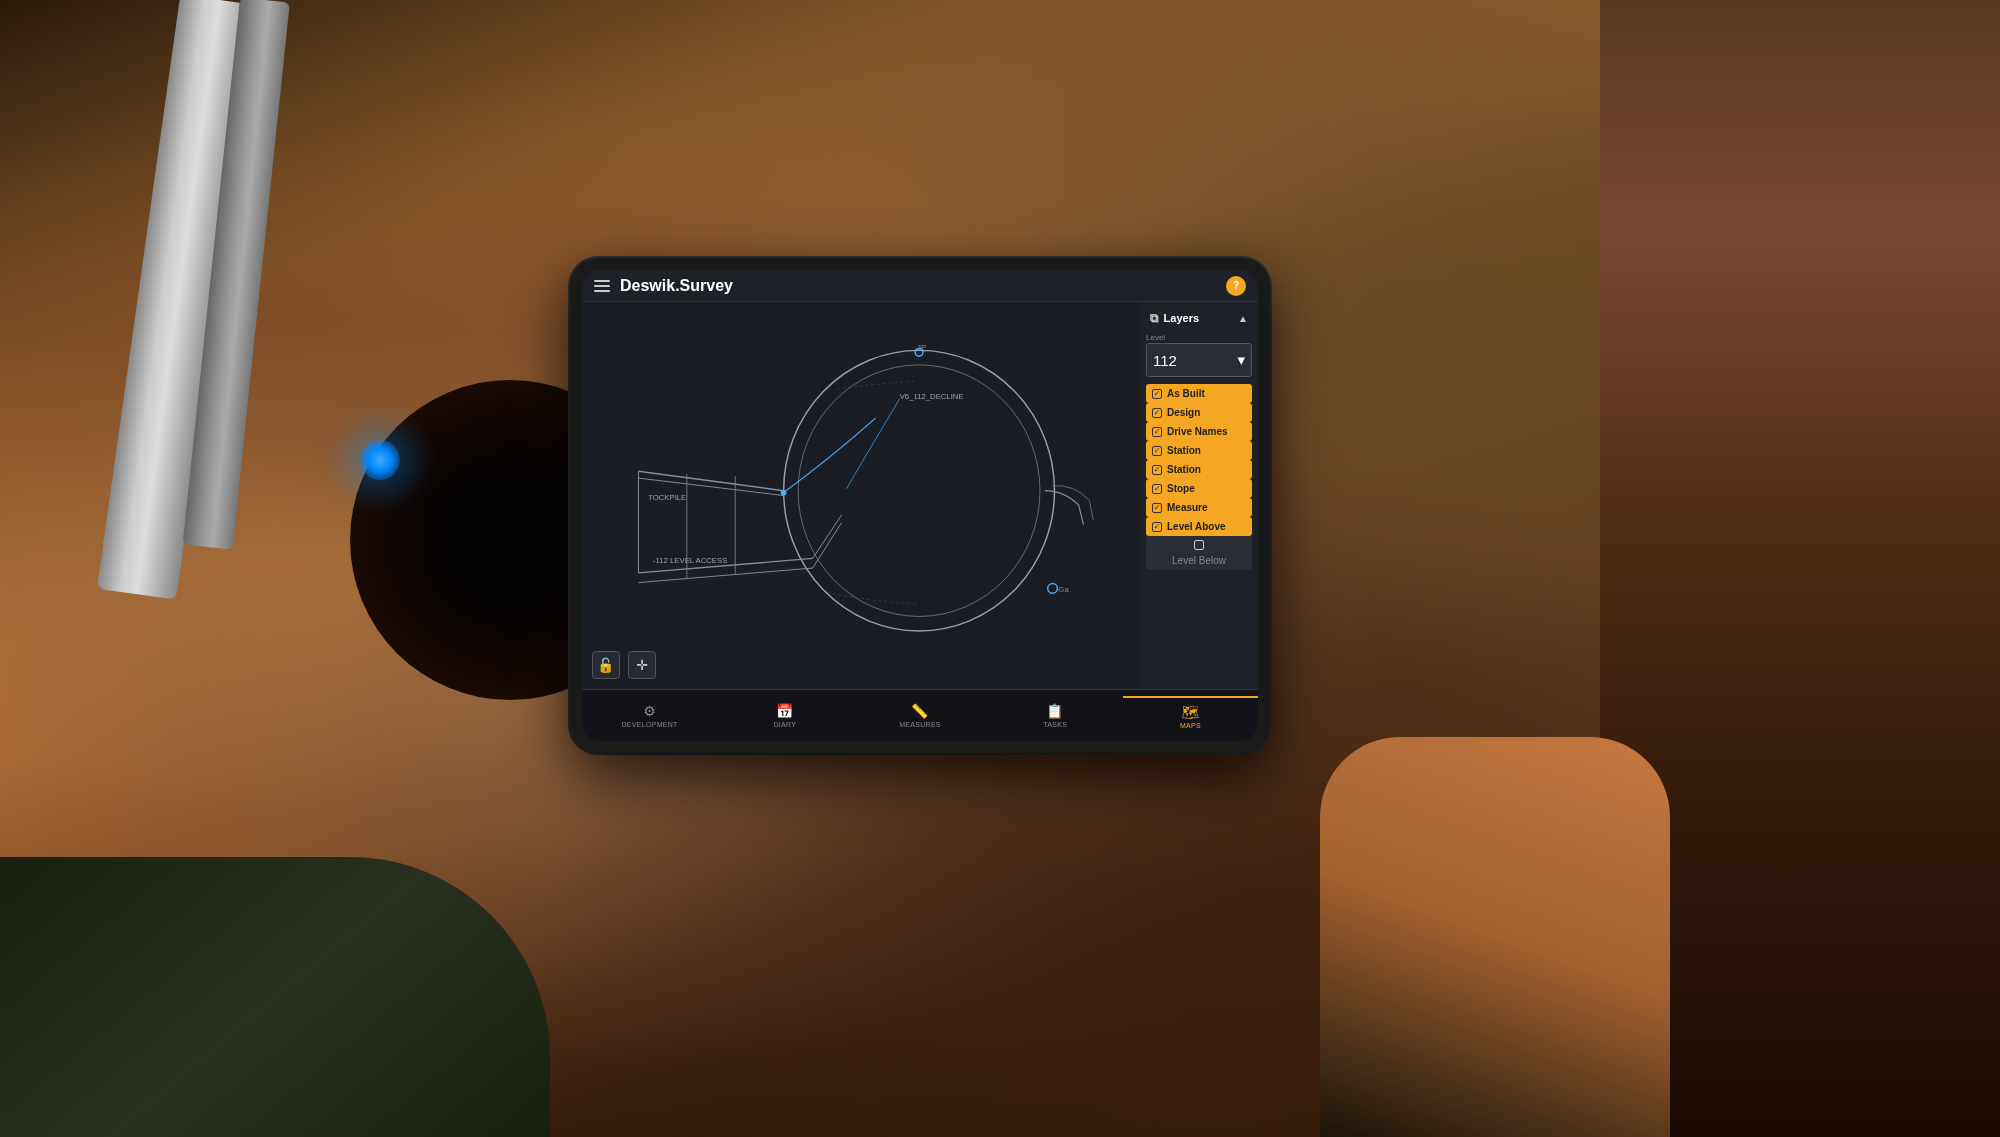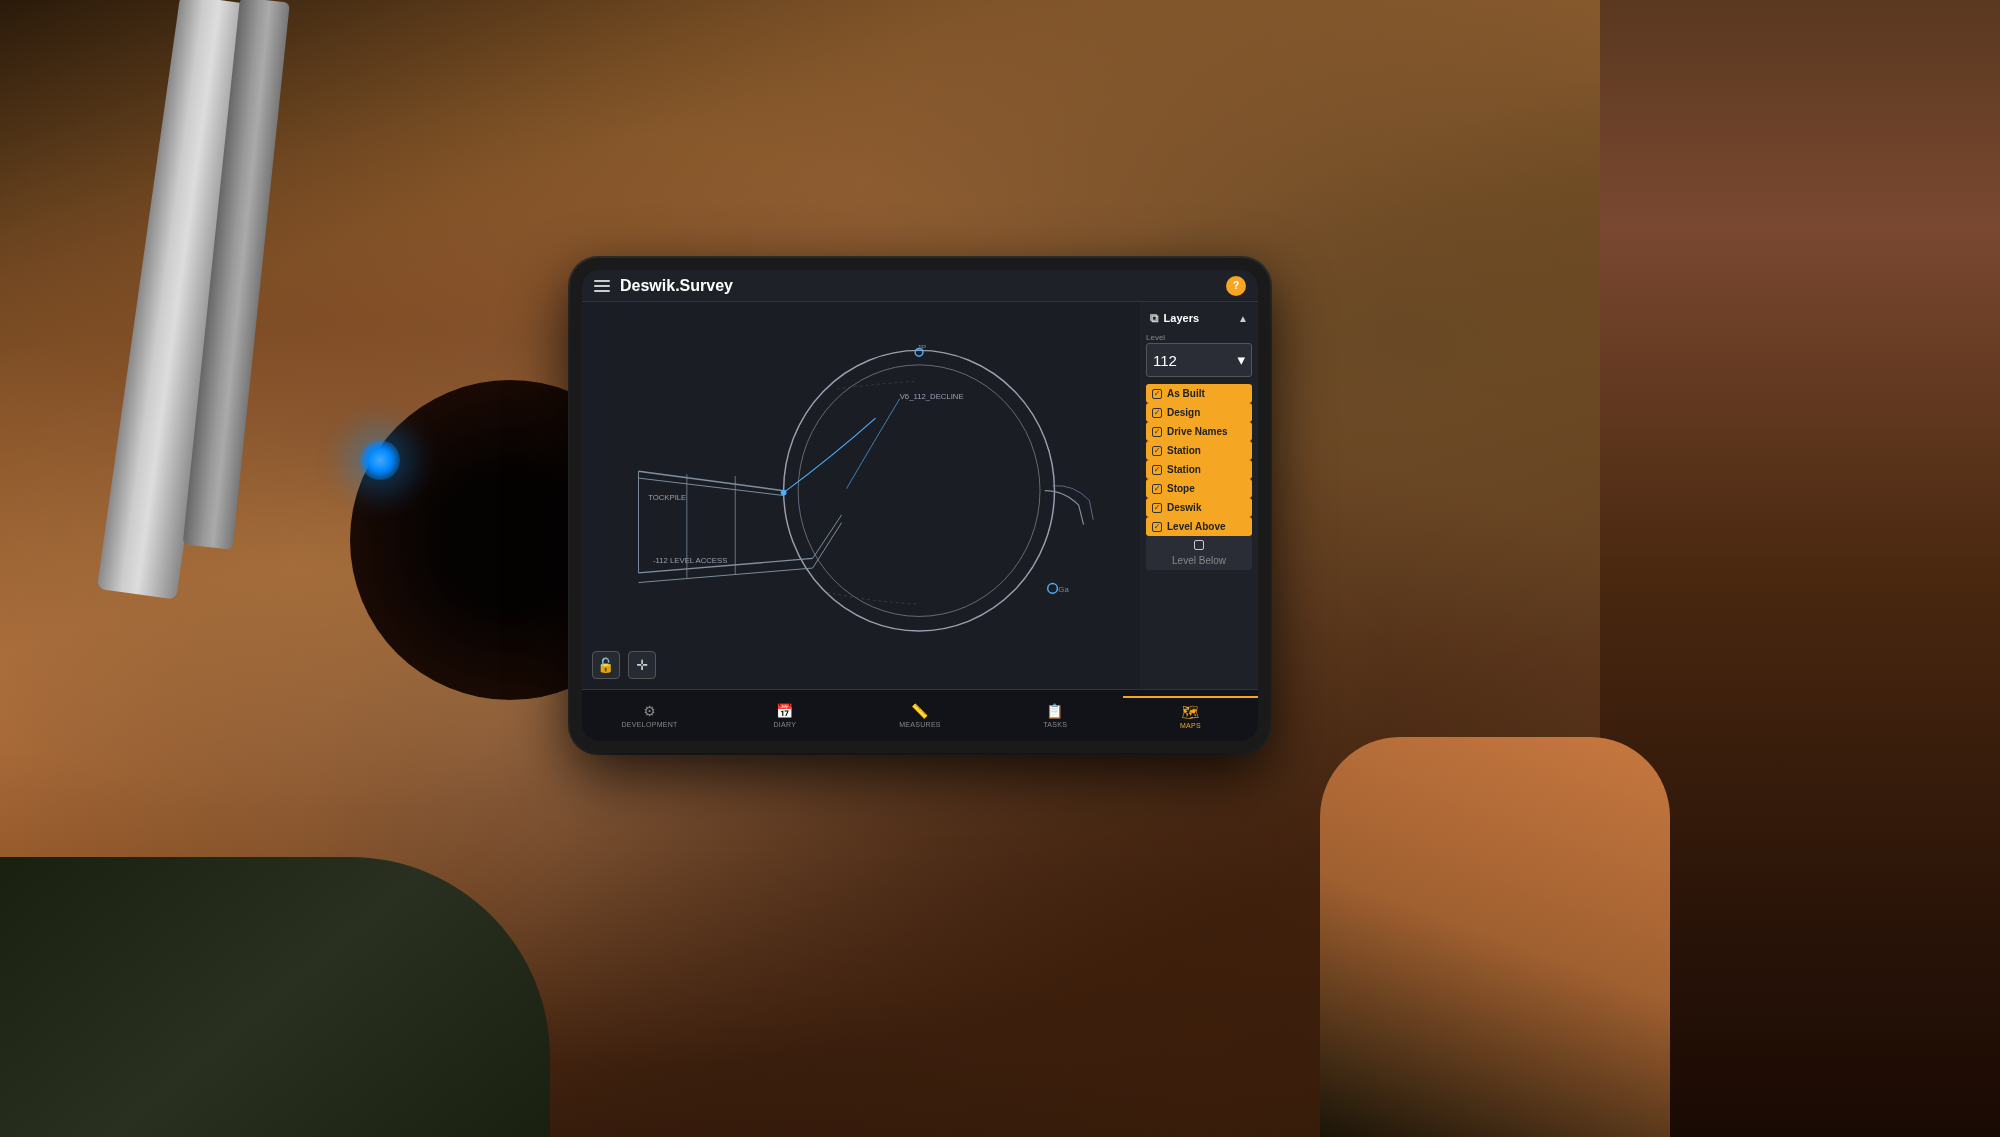--- a/index.html
+++ b/index.html
@@ -568,21 +568,21 @@
             <div class="layer-item active">
       <div class="layer-checkbox">
         <span class="check-mark">✓</span>
       </div>
       <span class="layer-name">Stope</span>
     </div>
             <div class="layer-item active">
       <div class="layer-checkbox">
         <span class="check-mark">✓</span>
       </div>
-      <span class="layer-name">Deswik</span>
+      <span class="layer-name">Measure</span>
     </div>
             <div class="layer-item active">
       <div class="layer-checkbox">
         <span class="check-mark">✓</span>
       </div>
       <span class="layer-name">Level Above</span>
     </div>
             <div class="layer-item inactive">
       <div class="layer-checkbox">
         <span class="check-mark"></span>

